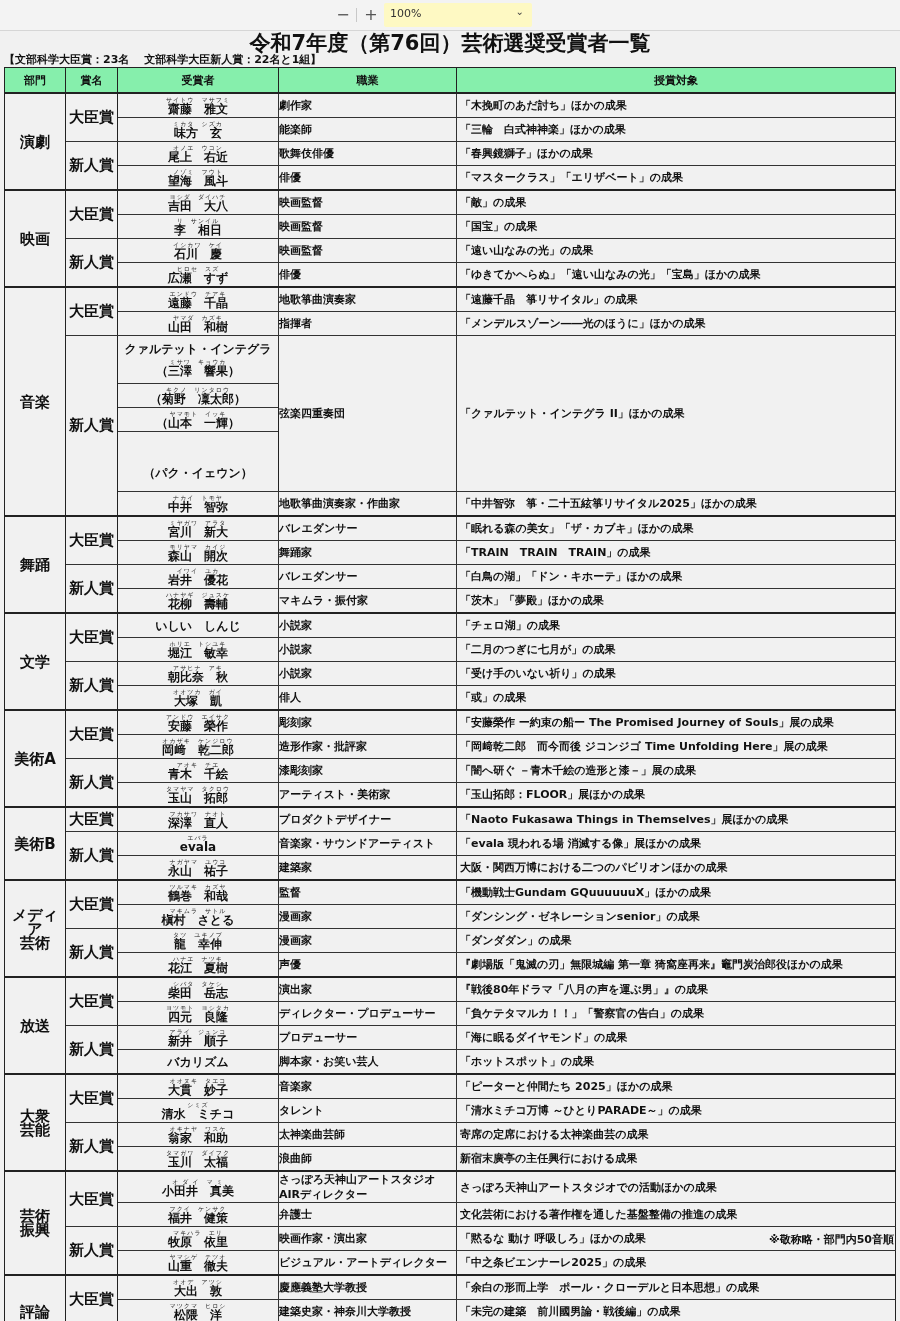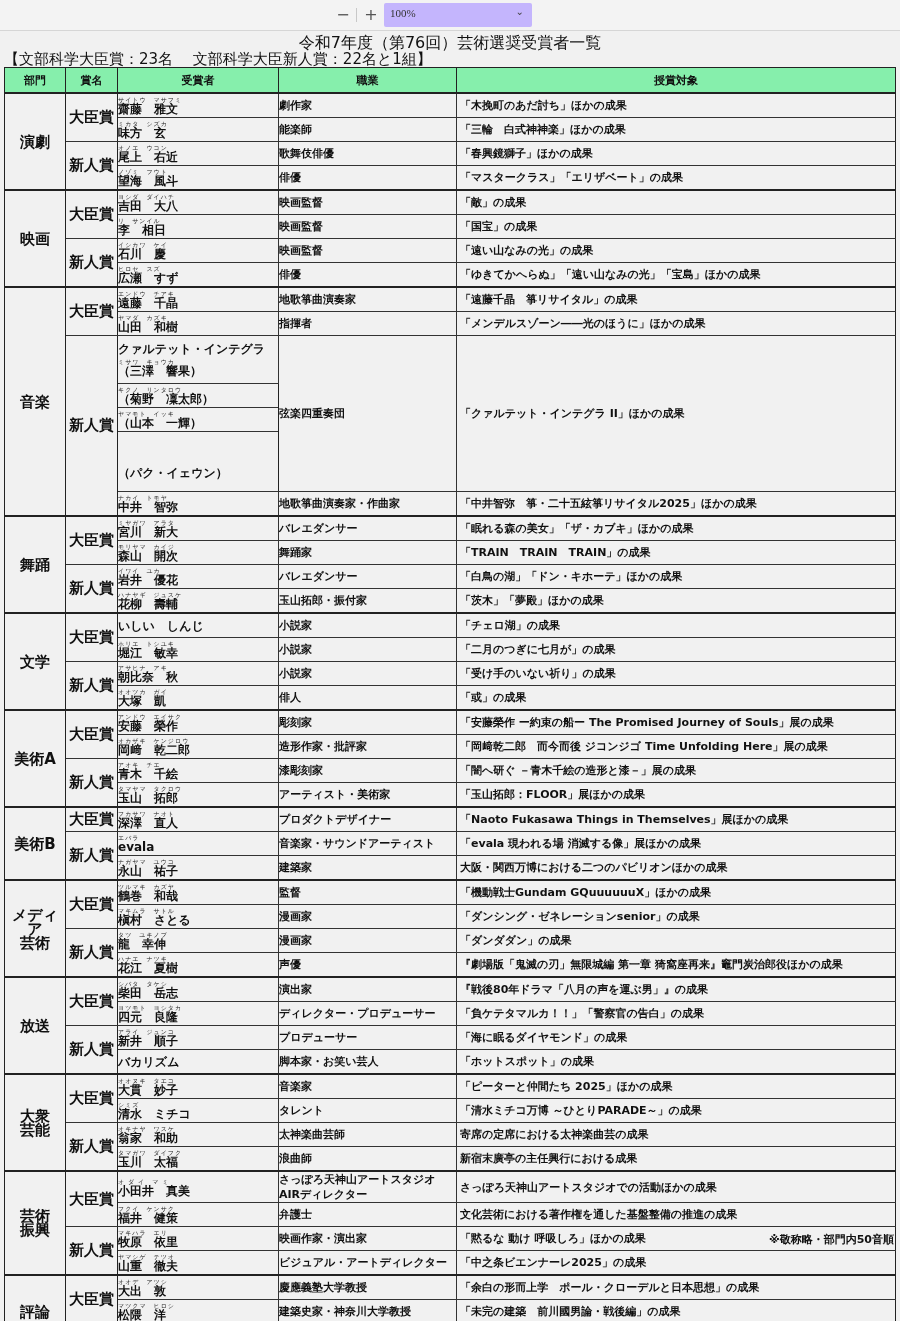--- a/index.html
+++ b/index.html
@@ -2,31 +2,31 @@
 <html><head>
 <meta charset="utf-8">
 <style>
   html,body{margin:0;padding:0;}
   body{width:900px;height:1321px;background:#f1f1f1;font-family:"DejaVu Sans","Liberation Sans",sans-serif;color:#111;overflow:hidden;position:relative;}
   .toolbar{position:absolute;left:0;top:0;width:900px;height:30px;background:#f3f3f3;border-bottom:1px solid #d6d6d6;}
   .tb-btn{position:absolute;top:5px;width:20px;height:20px;font-size:16px;line-height:20px;text-align:center;color:#555;cursor:pointer;}
   .tb-minus{left:333px;}
   .tb-sep{position:absolute;left:356px;top:8px;width:1px;height:14px;background:#c8c8c8;}
   .tb-plus{left:361px;}
-  .zoom-select{position:absolute;left:384px;top:3px;width:148px;height:24px;background:#c4b5fd;border-radius:2px;cursor:pointer;font-family:Liberation Serif, serif;}
+  .zoom-select{position:absolute;left:384px;top:3px;width:148px;height:24px;background:#fef9c3;border-radius:2px;cursor:pointer;}
   .zoom-val{position:absolute;left:6px;top:4px;font-size:11px;color:#333;}
   .zoom-chev{position:absolute;right:8px;top:3px;font-size:10px;color:#444;}
-  .title{position:absolute;left:0;top:30px;width:900px;text-align:center;font-size:16px;font-weight:normal;letter-spacing:0;line-height:26px;}
-  .summary{position:absolute;left:4px;top:53px;font-size:15px;font-weight:normal;white-space:pre;line-height:13px;}
+  .title{position:absolute;left:0;top:30px;width:900px;text-align:center;font-size:21px;font-weight:bold;letter-spacing:0;line-height:26px;}
+  .summary{position:absolute;left:4px;top:53px;font-size:11px;font-weight:bold;white-space:pre;line-height:13px;}
   table{position:absolute;left:4px;top:67px;width:891px;border-collapse:collapse;table-layout:fixed;background:#f1f1f1;}
   th{background:#86efac;font-size:11px;font-weight:bold;height:24px;border:1.5px solid #222;padding:0;}
   td{border:1px solid #333;font-size:11px;padding:0;height:23px;vertical-align:middle;}
   td.dept,td.award{text-align:center;font-weight:bold;font-size:15px;border-left:1.5px solid #222;border-right:1.5px solid #222;}
   td.dept{white-space:pre-line;line-height:14px;}
-  td.name{text-align:left;font-weight:bold;font-size:12px;line-height:12px;position:relative;margin-left:30px;}
+  td.name{text-align:center;font-weight:bold;font-size:12px;line-height:12px;position:relative;margin-left:30px;}
   td.job{padding-left:0;font-weight:bold;font-size:11px;border-left:1.5px solid #222;}
   td.work{padding-left:3px;font-weight:bold;font-size:11px;border-left:1.5px solid #222;border-right:1.5px solid #222;}
   .ruby{display:block;font-size:6px;font-weight:normal;line-height:7px;color:#222;letter-spacing:1px;}
   .nm{display:block;}
   .sec-top td{border-top:2px solid #222;}
   .note{position:absolute;right:6px;top:1232px;font-size:11px;font-weight:bold;}
   .small-job{font-size:7px;}
 </style>
 </head>
 <body>
@@ -211,21 +211,21 @@
           <span class="nm">岩井　優花</span>
         </td>
         <td class="job">バレエダンサー</td>
         <td class="work">「白鳥の湖」「ドン・キホーテ」ほかの成果</td>
       </tr>
       <tr>
         <td class="name">
           <span class="ruby">ハナヤギ　ジュスケ</span>
           <span class="nm">花柳　壽輔</span>
         </td>
-        <td class="job">玉山拓郎・振付家</td>
+        <td class="job">マキムラ・振付家</td>
         <td class="work">「茨木」「夢殿」ほかの成果</td>
       </tr>
       <tr class="sec-top">
         <td class="dept" rowspan="4">文学</td>
         <td class="award" rowspan="2">大臣賞</td>
         <td class="name">
           <span class="ruby" style="height: 0px;"></span>
           <span class="nm">いしい　しんじ</span>
         </td>
         <td class="job">小説家</td>

